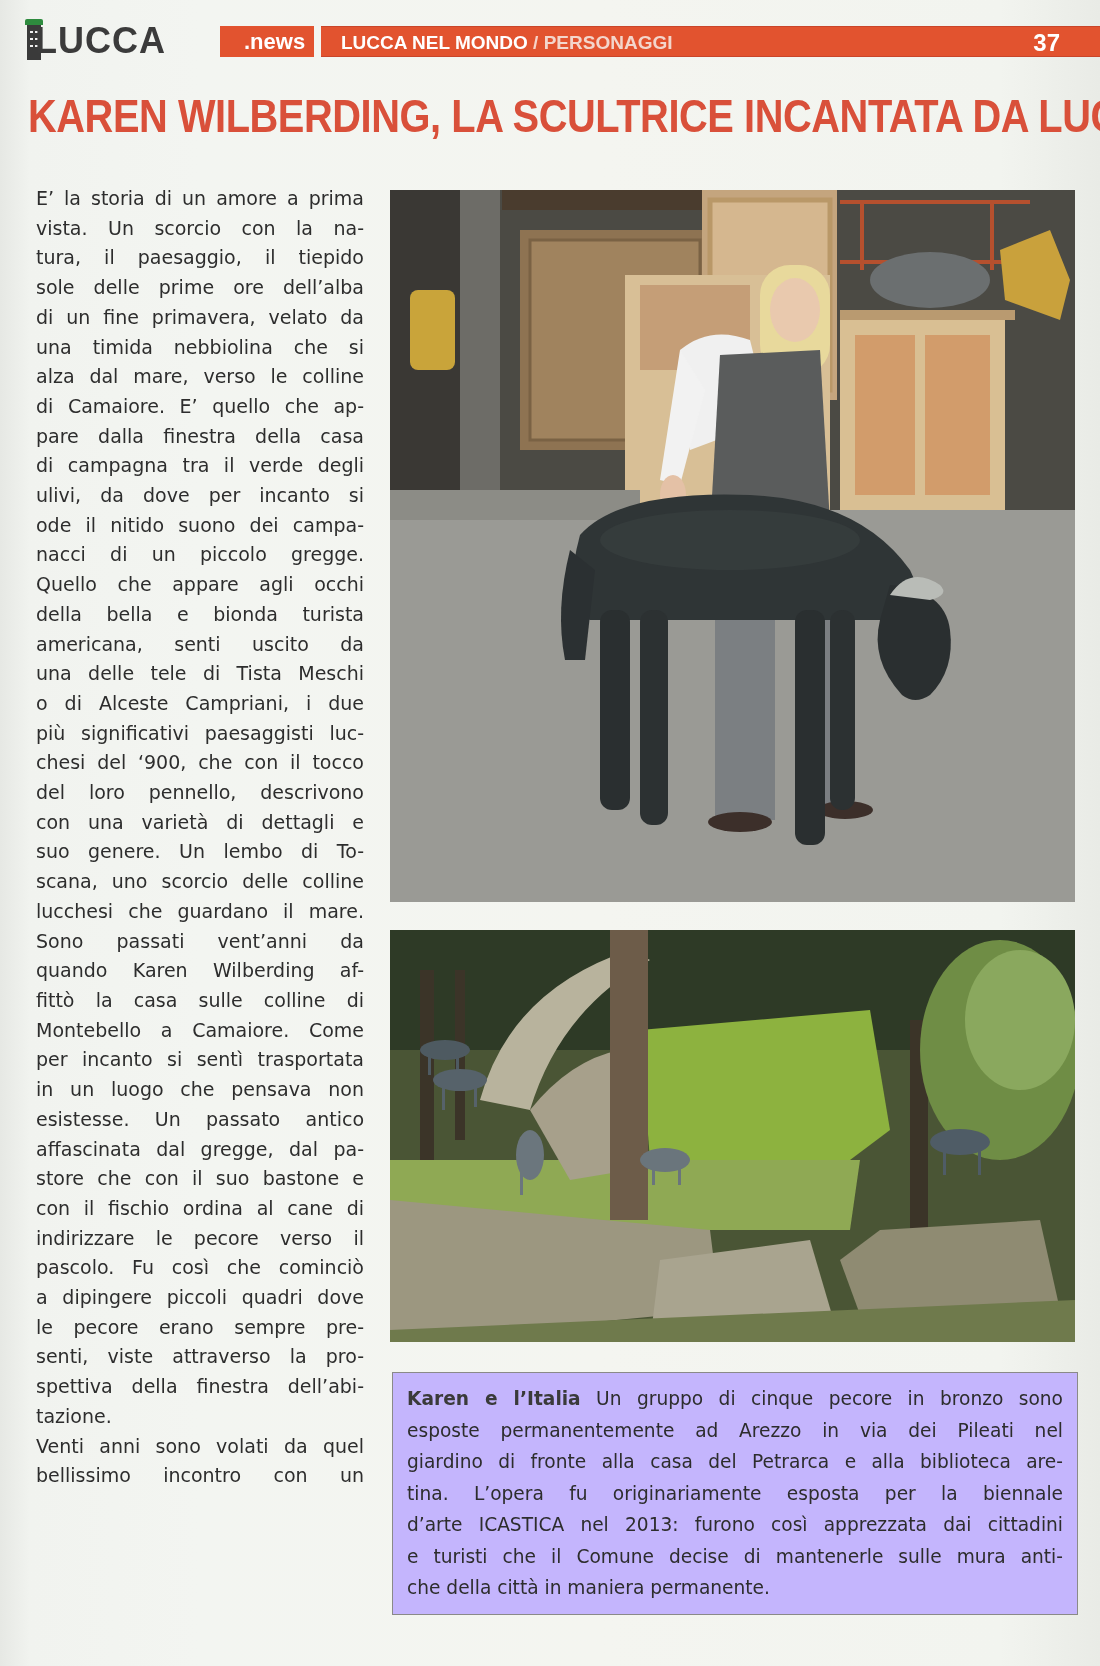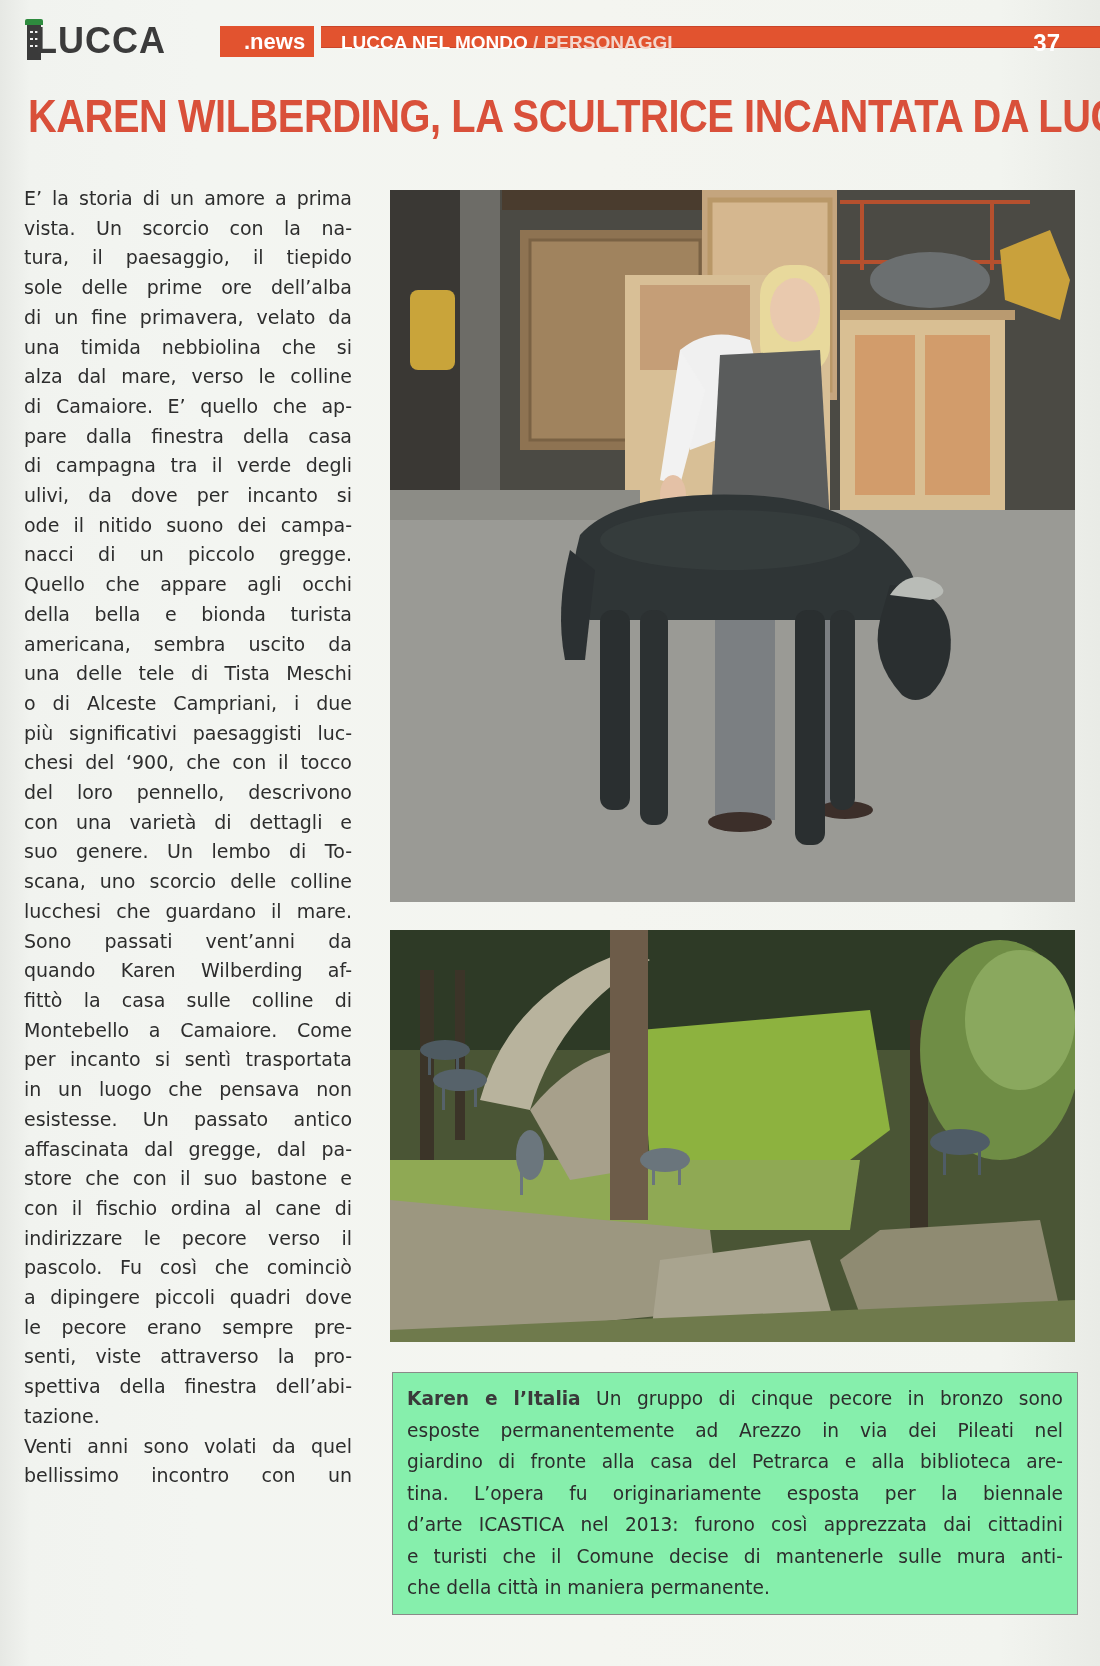--- a/index.html
+++ b/index.html
@@ -27,53 +27,53 @@
     position: absolute; left: 8px; top: -3px;
     font-family: "Liberation Sans", sans-serif; font-weight: bold;
     font-size: 36px; letter-spacing: 1px; color: #3b3b3b; line-height: 44px;
   }
   .logo-news {
     position: absolute; left: 193px; top: 4px; width: 94px; height: 31px;
     background: #e2532f; color: #fff; font-family: "Liberation Sans", sans-serif;
     font-weight: bold; font-size: 22px; line-height: 31px; padding-left: 24px;
   }
   .section-bar {
-    position: absolute; left: 294px; top: 4px; width: 779px; height: 22px;
+    position: absolute; left: 294px; top: 4px; width: 779px; height: 31px;
     background: #e2532f; color: #fff; font-family: "Liberation Sans", sans-serif;
     font-weight: bold; font-size: 19px; line-height: 31px; padding-left: 20px;
     border-top: 1px solid #c9452a; border-bottom: 1px solid #c9452a;
   }
   .section-bar .sep { color: #f7d3c8; }
   .page-number {
     position: absolute; right: 40px; top: 0; font-size: 24px; font-weight: bold; color: #fff;
   }
   
   .title {
     position: absolute; left: 28px; top: 88px; width: 1060px;
     font-family: "Liberation Sans", sans-serif; font-weight: bold;
     font-size: 46px; color: #d9503a; letter-spacing: -0.5px;
     transform: scaleX(0.865); transform-origin: left top; white-space: nowrap;
     line-height: 56px;
   }
   
   .column {
-    position: absolute; left: 24px; top: 184px; width: 328px;
+    position: absolute; left: 36px; top: 184px; width: 328px;
     font-family: "DejaVu Sans", sans-serif; font-size: 19px; line-height: 29.7px;
     color: #2d2d2d; text-align: justify; hyphens: manual;
   }
   .column .line { display: block; text-align: justify; text-align-last: justify; white-space: nowrap; }
   .column .line.left { text-align-last: left; }
   
   .photo { position: absolute; overflow: hidden; }
   .photo-workshop { left: 390px; top: 190px; width: 685px; height: 712px; background: #8a8880; }
   .photo-garden { left: 390px; top: 930px; width: 685px; height: 412px; background: #5f6f3e; }
   
   .caption-box {
     position: absolute; left: 392px; top: 1372px; width: 686px; height: 243px;
-    border: 1.5px solid #8a8a88; background: #86efac;
+    border: 1.5px solid #8a8a88; background: #c4b5fd;
     padding: 10px 14px 0 14px;
     font-family: "DejaVu Sans", sans-serif; font-size: 18.6px; line-height: 31.5px; color: #2d2d2d;
   }
   .caption-box .cap-line { display: block; white-space: nowrap; text-align: justify; text-align-last: justify; }
   .caption-box .cap-line.left { text-align-last: left; }
   .caption-box .cap-title { font-weight: bold; color: #3a3a3a; }
 </style>
 </head>
 <body>
 
@@ -107,21 +107,21 @@
     <span class="line">una timida nebbiolina che si</span>
     <span class="line">alza dal mare, verso le colline</span>
     <span class="line">di Camaiore. E’ quello che ap-</span>
     <span class="line">pare dalla finestra della casa</span>
     <span class="line">di campagna tra il verde degli</span>
     <span class="line">ulivi, da dove per incanto si</span>
     <span class="line">ode il nitido suono dei campa-</span>
     <span class="line">nacci di un piccolo gregge.</span>
     <span class="line">Quello che appare agli occhi</span>
     <span class="line">della bella e bionda turista</span>
-    <span class="line">americana, sembra uscito da</span>
+    <span class="line">americana, senti uscito da</span>
     <span class="line">una delle tele di Tista Meschi</span>
     <span class="line">o di Alceste Campriani, i due</span>
     <span class="line">più significativi paesaggisti luc-</span>
     <span class="line">chesi del ‘900, che con il tocco</span>
     <span class="line">del loro pennello, descrivono</span>
     <span class="line">con una varietà di dettagli e</span>
     <span class="line">suo genere. Un lembo di To-</span>
     <span class="line">scana, uno scorcio delle colline</span>
     <span class="line">lucchesi che guardano il mare.</span>
     <span class="line">Sono passati vent’anni da</span>

